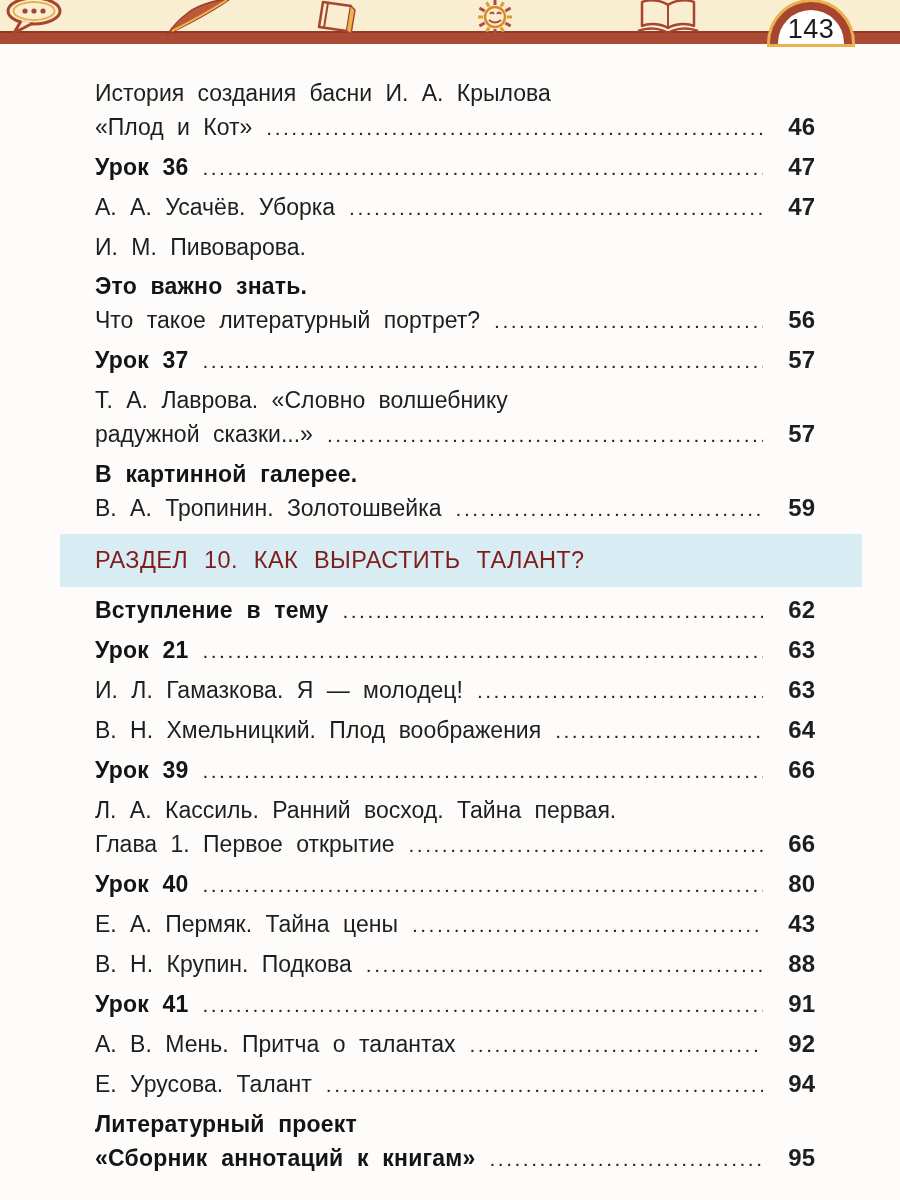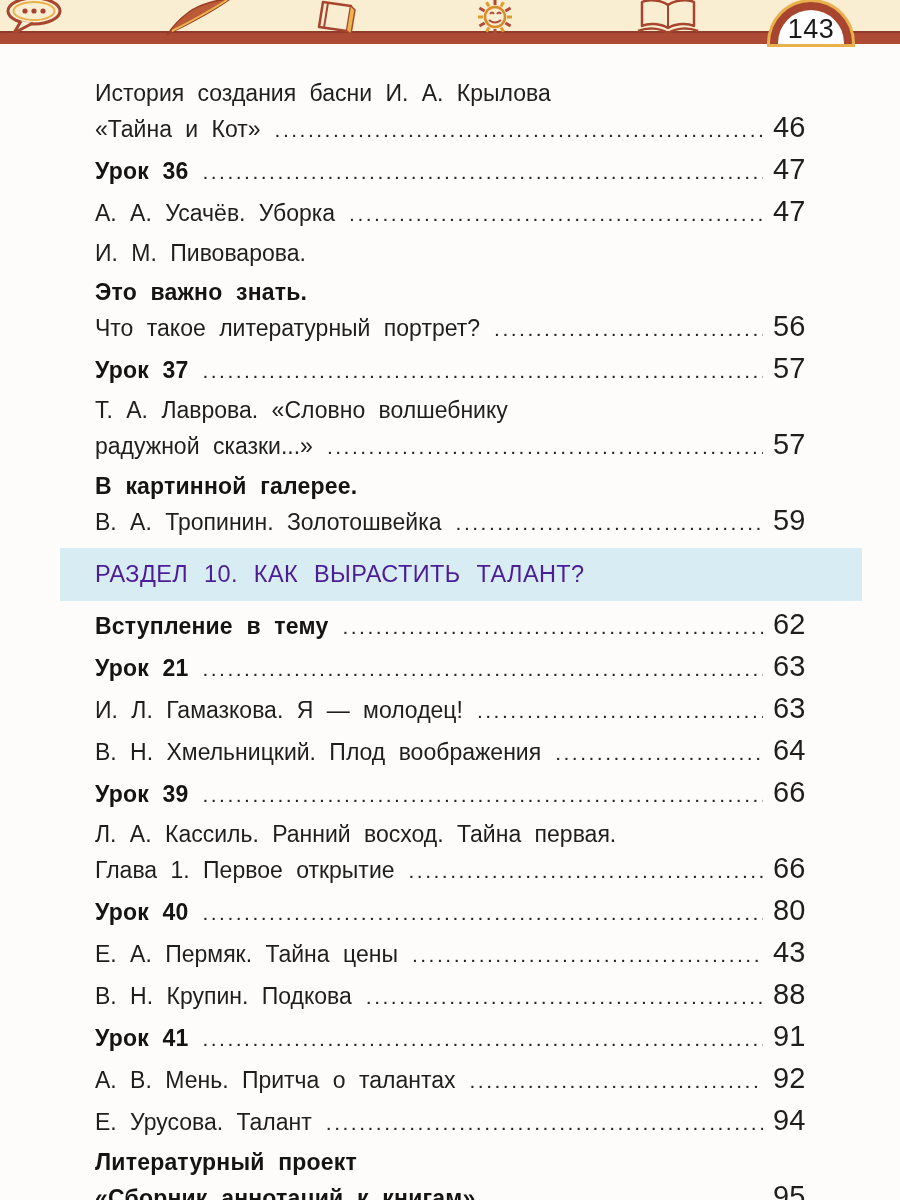--- a/index.html
+++ b/index.html
@@ -47,28 +47,28 @@
   .row.cont  { margin-top: 2px; }
   .row.bold .t { font-weight: bold; letter-spacing: .2px; color: #141414; }
   .t { white-space: nowrap; text-align: right; }
   .dots {
     flex: 1; overflow: hidden; white-space: nowrap;
     margin: 0 10px 0 14px;
     font-weight: normal; font-size: 21px;
     letter-spacing: 2.5px; color: #242424;
   }
   .dots::after { content: "............................................................................................................"; }
-  .pg { flex: none; width: 42px; text-align: left; font-weight: normal; font-size: 29px; color: #1e1e1e; }
+  .pg { flex: none; width: 42px; text-align: right; font-weight: bold; font-size: 24px; color: #1e1e1e; }
   .section {
     background: var(--section);
     margin: 9px -47px 5px -35px;
     padding: 10px 0 11px 35px;
     font-size: 23.5px; line-height: 32px;
     word-spacing: 9px; letter-spacing: .4px;
-    color: #4c1d95;
+    color: #7f1d1d;
   }
 </style>
 </head>
 <body>
 
 <div class="header">
   <div class="hband"></div>
   <div class="hbar"></div>
 
   <span class="icon" style="left:4px">
@@ -133,21 +133,21 @@
   <div class="arch">
     <span>143</span>
   </div>
 </div>
 
 <div class="content">
     <div class="row start">
       <span class="t">История создания басни И. А. Крылова</span>
     </div>
     <div class="row cont">
-      <span class="t">«Тайна и Кот»</span>
+      <span class="t">«Плод и Кот»</span>
       <span class="dots"></span>
       <span class="pg">46</span>
     </div>
     <div class="row bold start">
       <span class="t">Урок 36</span>
       <span class="dots"></span>
       <span class="pg">47</span>
     </div>
     <div class="row start">
       <span class="t">А. А. Усачёв. Уборка</span>

